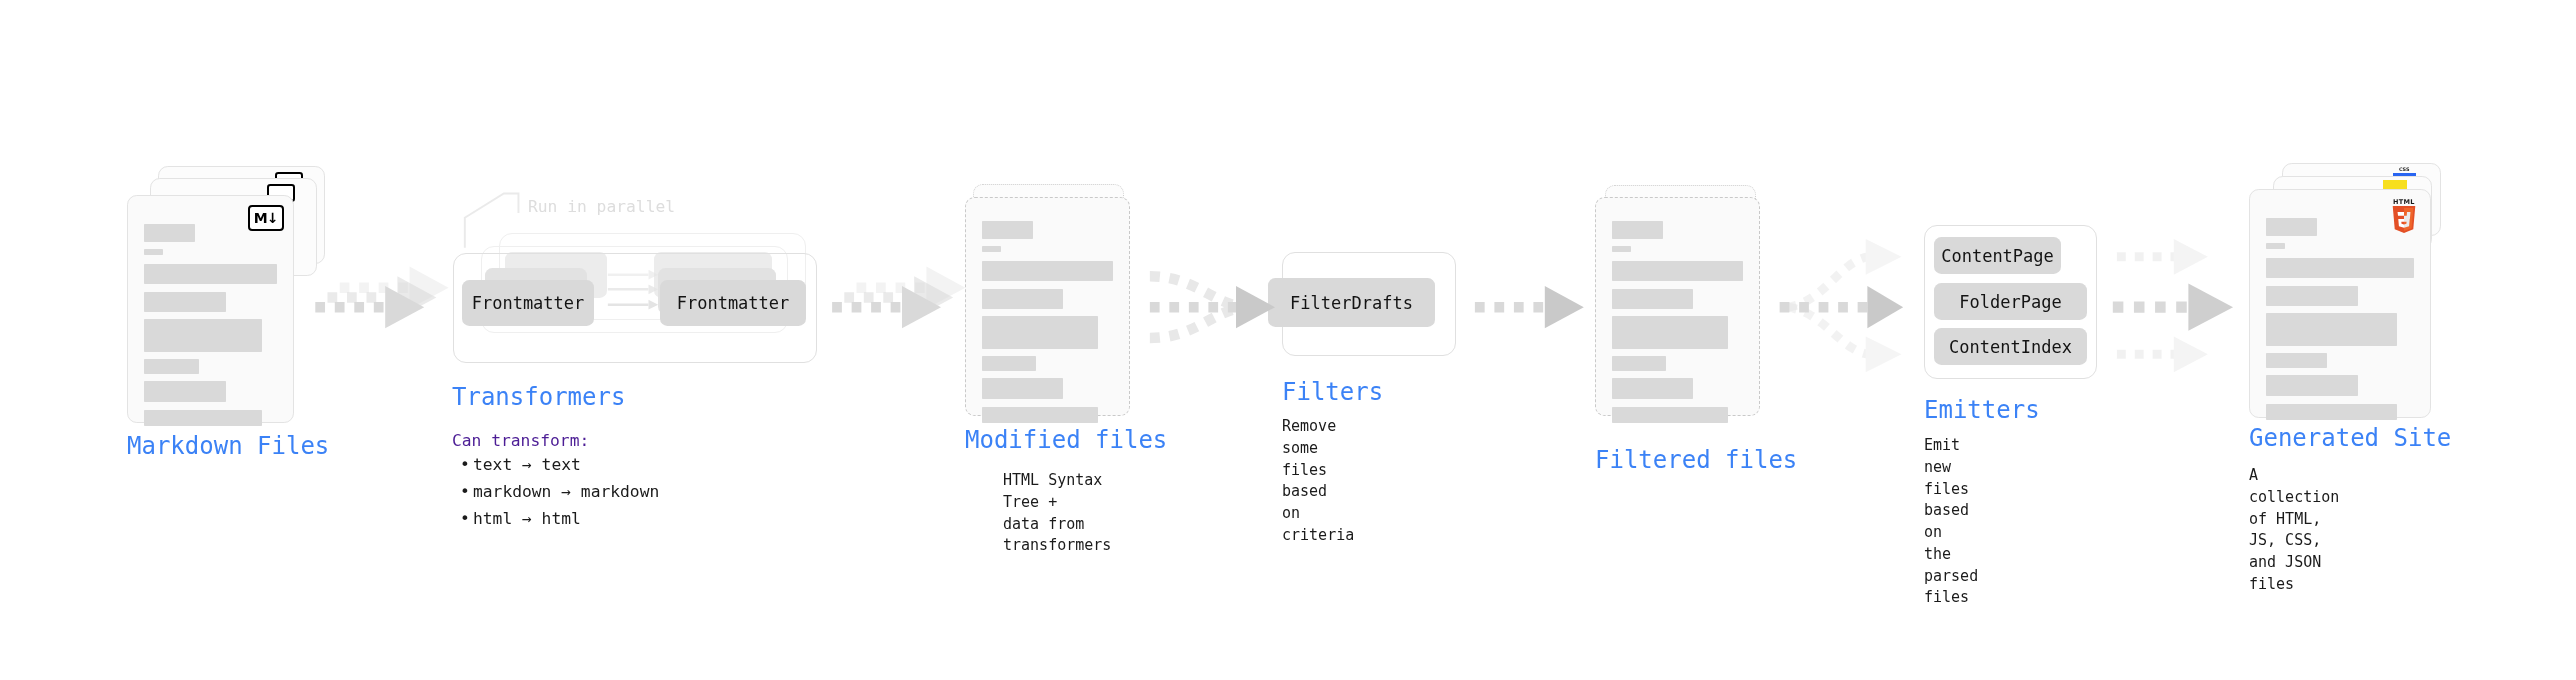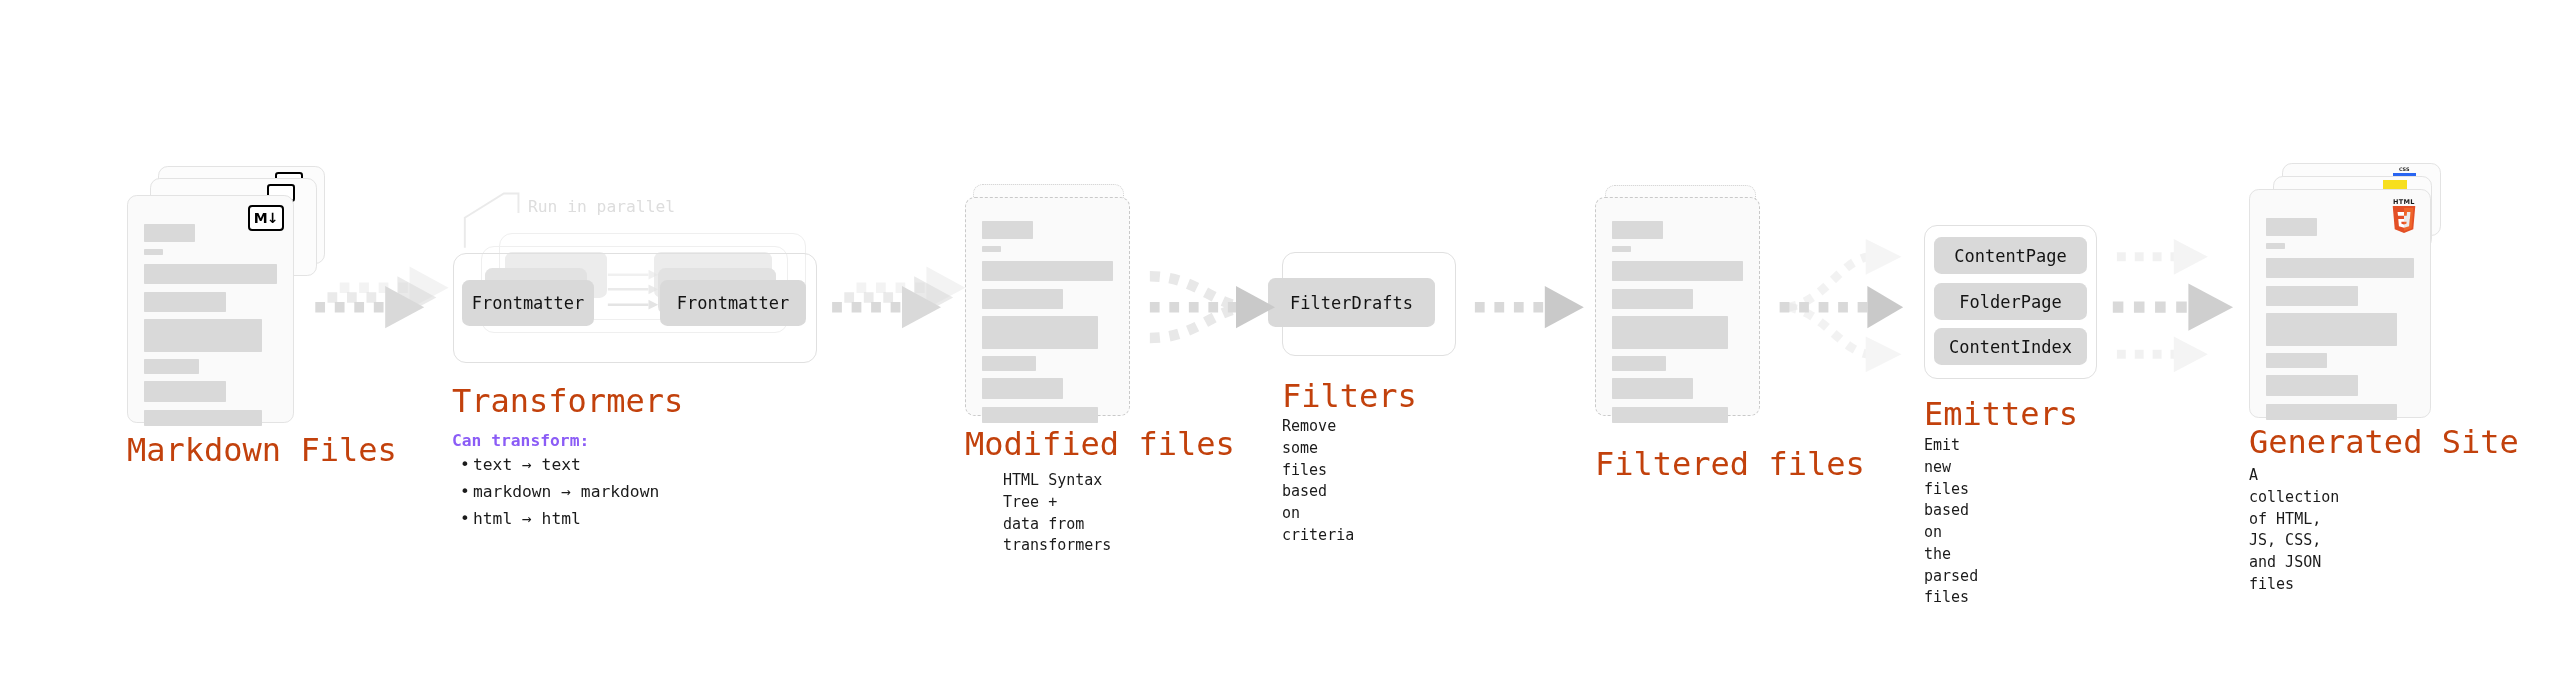--- a/index.html
+++ b/index.html
@@ -21,41 +21,40 @@
     width: 2576px;
     height: 681px;
   }
 
   
   .node { position: absolute; }
 
   
   .stage-title {
     position: absolute;
-    font-size: 32px;
+    font-size: 24px;
     font-weight: 400;
-    color: #c2410c;
+    color: #3b82f6;
     letter-spacing: 0px;
     white-space: nowrap;
     line-height: 1.1;
   }
   .stage-desc {
     position: absolute;
     font-size: 15px;
     color: #1b1b1b;
     line-height: 1.45;
     white-space: pre-line;
   }
   .stage-desc-head {
     position: absolute;
     font-size: 16.3px;
-    color: #8b5cf6;
+    color: #4c1d95;
     line-height: 1.45;
     white-space: nowrap;
-    font-weight: bold;
   }
   .bullets {
     position: absolute;
     font-size: 16.3px;
     color: #1b1b1b;
     line-height: 1.65;
     margin: 0;
     padding-left: 18px;
     list-style: none;
   }
@@ -300,21 +299,21 @@
         <div class="row" style="width:41%;   height:14.6px;"></div>
         <div class="row" style="width:62%;   height:21px;"></div>
         <div class="row" style="width:89%;   height:16.3px;"></div>
       </div>
     </div>
     <div class="stage-title" style="left:1595px; top:427px;margin-top:20px;">Filtered files</div>
   </div>
 
   <div class="node">
     <div class="group-box" style="left:1924px; top:225px; width:173px; height:154px;"></div>
-    <div class="pill" style="left:1934px; top:237px; width:153px; height:37px;">ContentPage</div>
+    <div class="pill" style="left:1934px; top:237px; width:127px; height:37px;">ContentPage</div>
     <div class="pill" style="left:1934px; top:283px; width:153px; height:37px;">FolderPage</div>
     <div class="pill" style="left:1934px; top:328px; width:153px; height:37px;">ContentIndex</div>
     <div class="stage-title" style="left:1924px; top:397px;">Emitters</div>
     <div class="stage-desc" style="left:1924px; top:435px;">Emit new files based on
 the parsed files</div>
   </div>
 
   <div class="node">
     <div class="doc" style="left:2282px; top:163px; width:159px; height:73px; background:#fcfcfc;"></div>
     <div class="css-badge" style="left:2392px; top:167px;">

